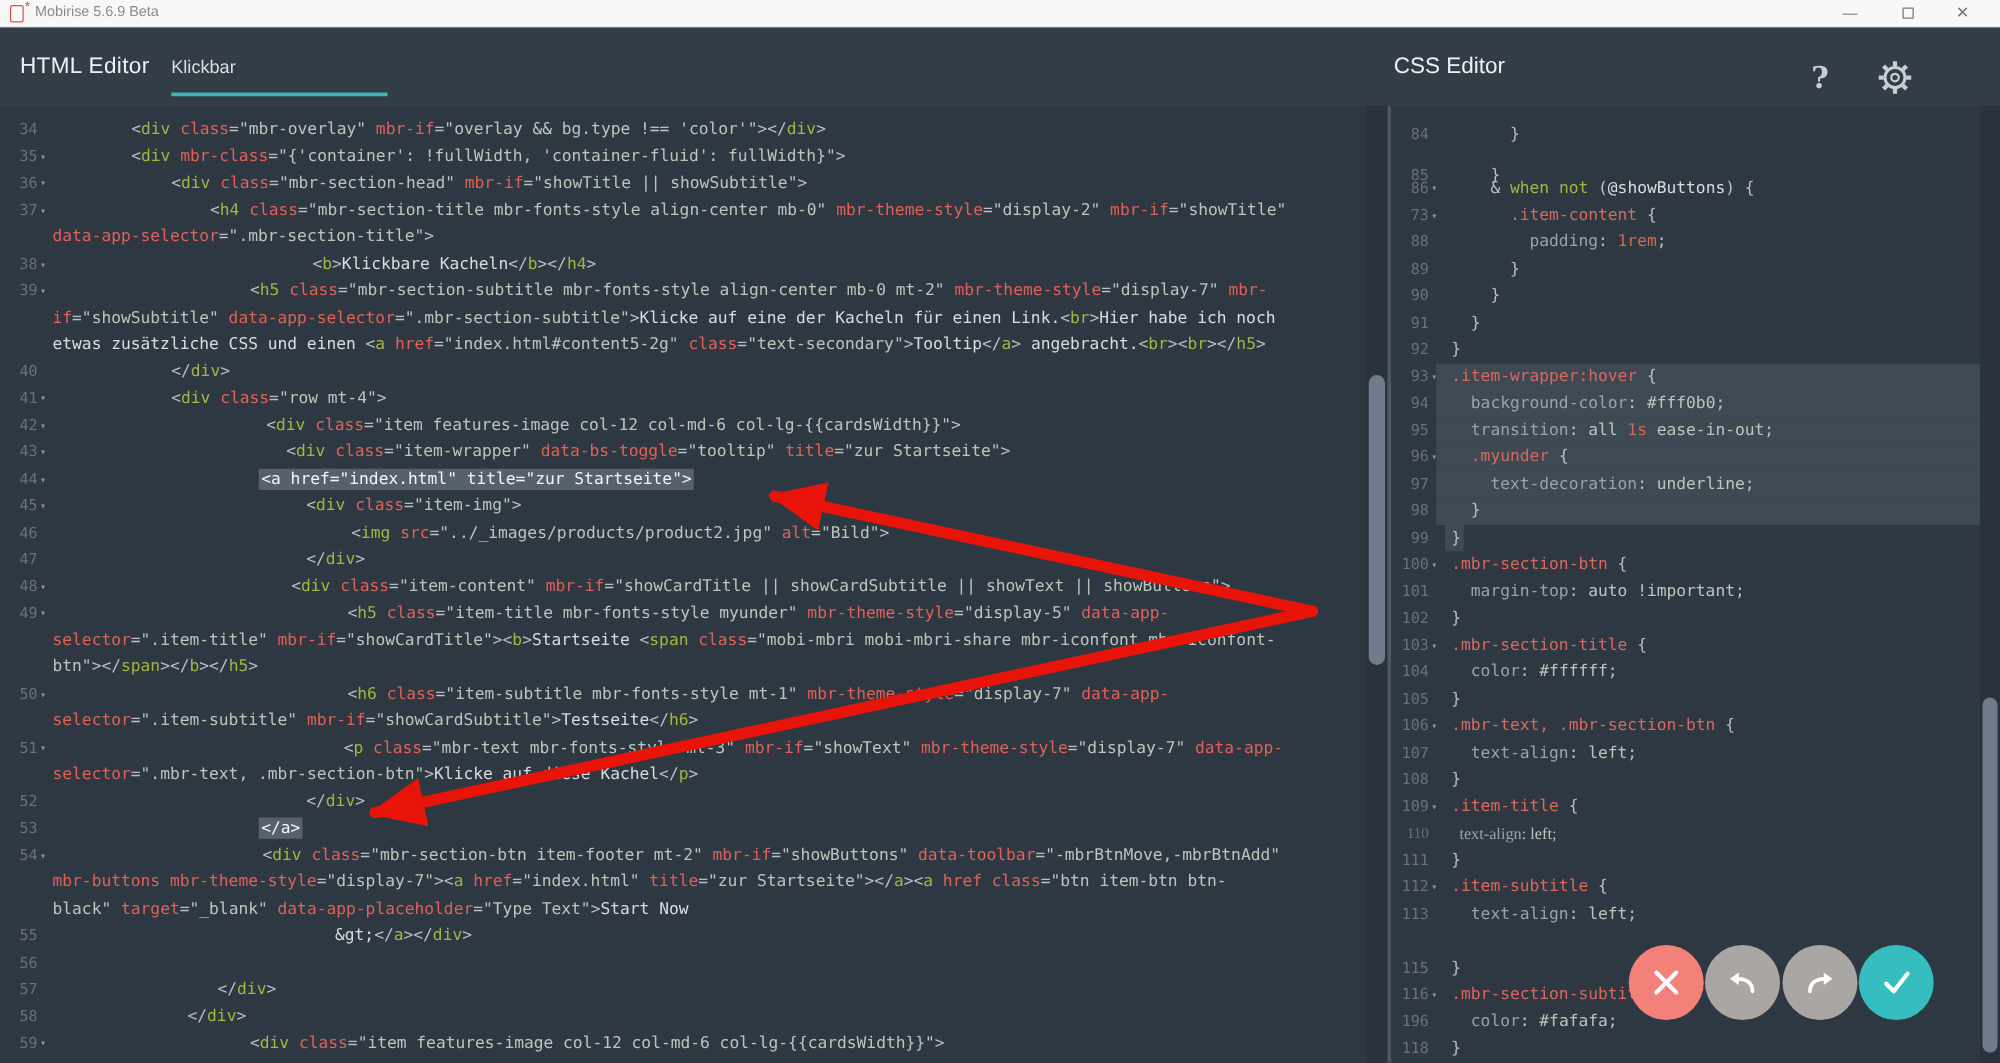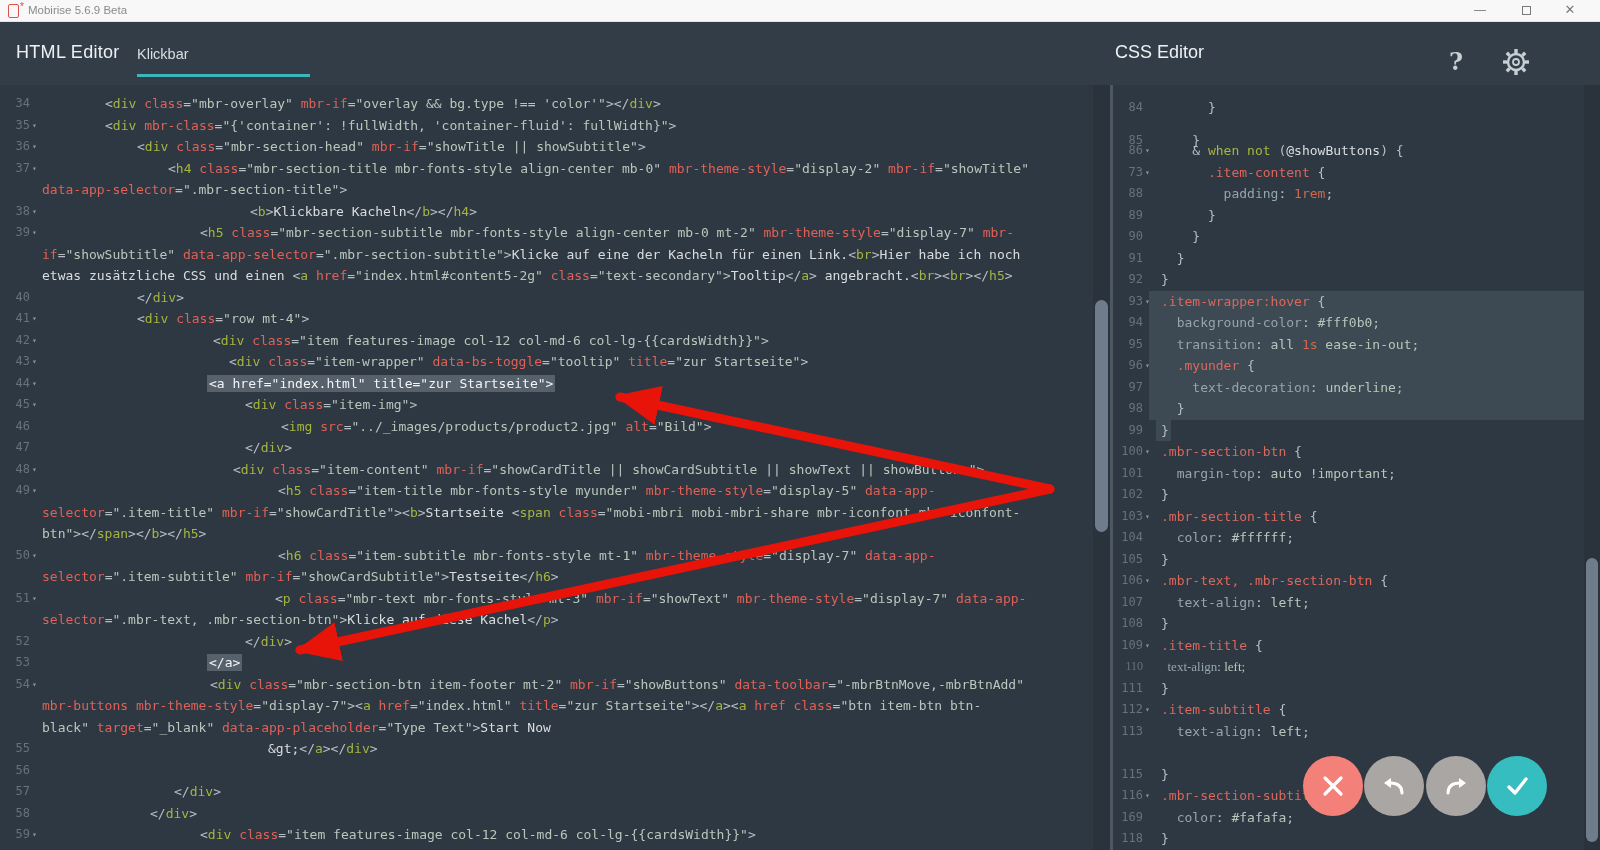--- a/index.html
+++ b/index.html
@@ -171,21 +171,21 @@
     <div class="crow" style="top: 485px;"><span class="gut">106</span><span class="fold">▾</span><span class="code" style="left: 48px;"><span class="c-s">.mbr-text, .mbr-section-btn</span><span class="c-b"> {</span></span></div>
     <div class="crow" style="top: 506.5px;"><span class="gut">107</span><span class="code" style="left: 48px;"><span class="c-p">  text-align</span><span class="c-b">: </span><span class="c-v">left</span><span class="c-b">;</span></span></div>
     <div class="crow" style="top: 528px;"><span class="gut">108</span><span class="code" style="left: 48px;"><span class="c-b">}</span></span></div>
     <div class="crow" style="top: 549.5px;"><span class="gut">109</span><span class="fold">▾</span><span class="code" style="left: 48px;"><span class="c-s">.item-title</span><span class="c-b"> {</span></span></div>
     <div class="crow" style="top: 571px; font-family: Liberation Serif, serif;"><span class="gut">110</span><span class="code" style="left: 48px;"><span class="c-p">  text-align</span><span class="c-b">: </span><span class="c-v">left</span><span class="c-b">;</span></span></div>
     <div class="crow" style="top: 592.5px;"><span class="gut">111</span><span class="code" style="left: 48px;"><span class="c-b">}</span></span></div>
     <div class="crow" style="top: 614px;"><span class="gut">112</span><span class="fold">▾</span><span class="code" style="left: 48px;"><span class="c-s">.item-subtitle</span><span class="c-b"> {</span></span></div>
     <div class="crow" style="top: 635.5px;"><span class="gut">113</span><span class="code" style="left: 48px;"><span class="c-p">  text-align</span><span class="c-b">: </span><span class="c-v">left</span><span class="c-b">;</span></span></div>
     <div class="crow" style="top: 678.5px;"><span class="gut">115</span><span class="code" style="left: 48px;"><span class="c-b">}</span></span></div>
     <div class="crow" style="top: 700px;"><span class="gut">116</span><span class="fold">▾</span><span class="code" style="left: 48px;"><span class="c-s">.mbr-section-subtitle</span><span class="c-b"> {</span></span></div>
-    <div class="crow" style="top: 721.5px;"><span class="gut">169</span><span class="code" style="left: 48px;"><span class="c-p">  color</span><span class="c-b">: </span><span class="c-v">#fafafa</span><span class="c-b">;</span></span></div>
+    <div class="crow" style="top: 721.5px;"><span class="gut">196</span><span class="code" style="left: 48px;"><span class="c-p">  color</span><span class="c-b">: </span><span class="c-v">#fafafa</span><span class="c-b">;</span></span></div>
     <div class="crow" style="top: 743px;"><span class="gut">118</span><span class="code" style="left: 48px;"><span class="c-b">}</span></span></div>
   </div>
 <div id="css-scroll-track"></div>
 <div id="css-scroll-thumb"></div>
 
 <svg id="arrows">
   <defs>
     <marker id="ah" markerWidth="5" markerHeight="4.4" refX="4.4" refY="2.2" orient="auto">
       <path d="M0,0 L5,2.2 L0,4.4 Z" fill="#e81309"></path>
     </marker>

